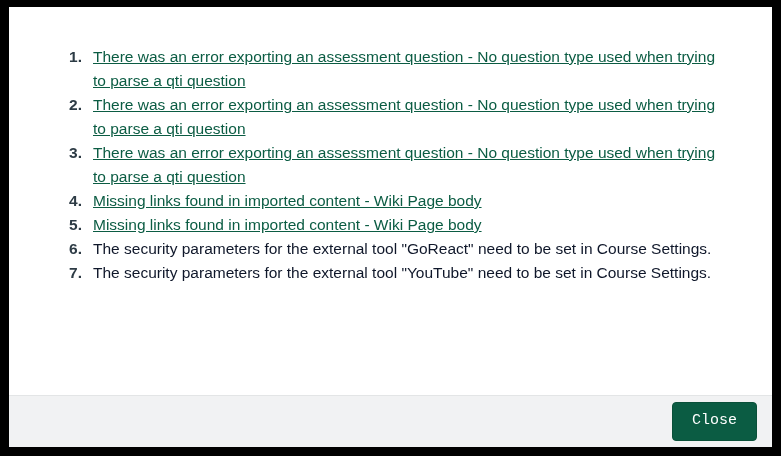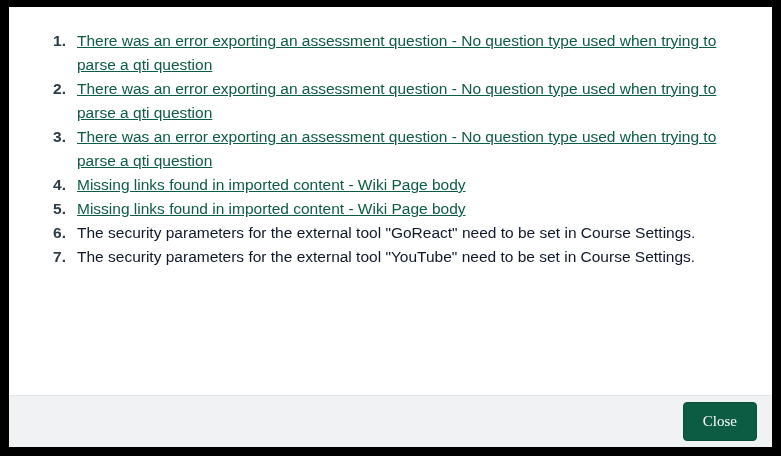--- a/index.html
+++ b/index.html
@@ -74,21 +74,21 @@
 
   
   #modal-body {
     flex: 1 1 auto;
     background: #ffffff;
     overflow: hidden;
     position: relative;
   }
   #issues-list {
     list-style: none;
-    margin: 0;
+    margin: 16px;
     padding: 22px 30px 0 44px;
     counter-reset: issue;
   }
   #issues-list li {
     position: relative;
     font-size: 15.5px;
     line-height: 24px;
     color: #2d3b45;
     margin: 0 0 0 0;
     padding-left: 24px;
@@ -124,21 +124,21 @@
     align-items: center;
     justify-content: flex-end;
     padding-right: 15px;
   }
   #close-button {
     background: #0b5c43;
     color: #ffffff;
     border: 1px solid #0a5039;
     border-radius: 4px;
     font-size: 15px;
-    font-family: Liberation Serif, serif;
+    font-family: Liberation Mono, monospace;
     padding: 9px 19px 10px 19px;
     cursor: pointer;
     line-height: 18px;
   }
 </style>
 </head>
 <body>
 
 <div id="modal-frame">
 

